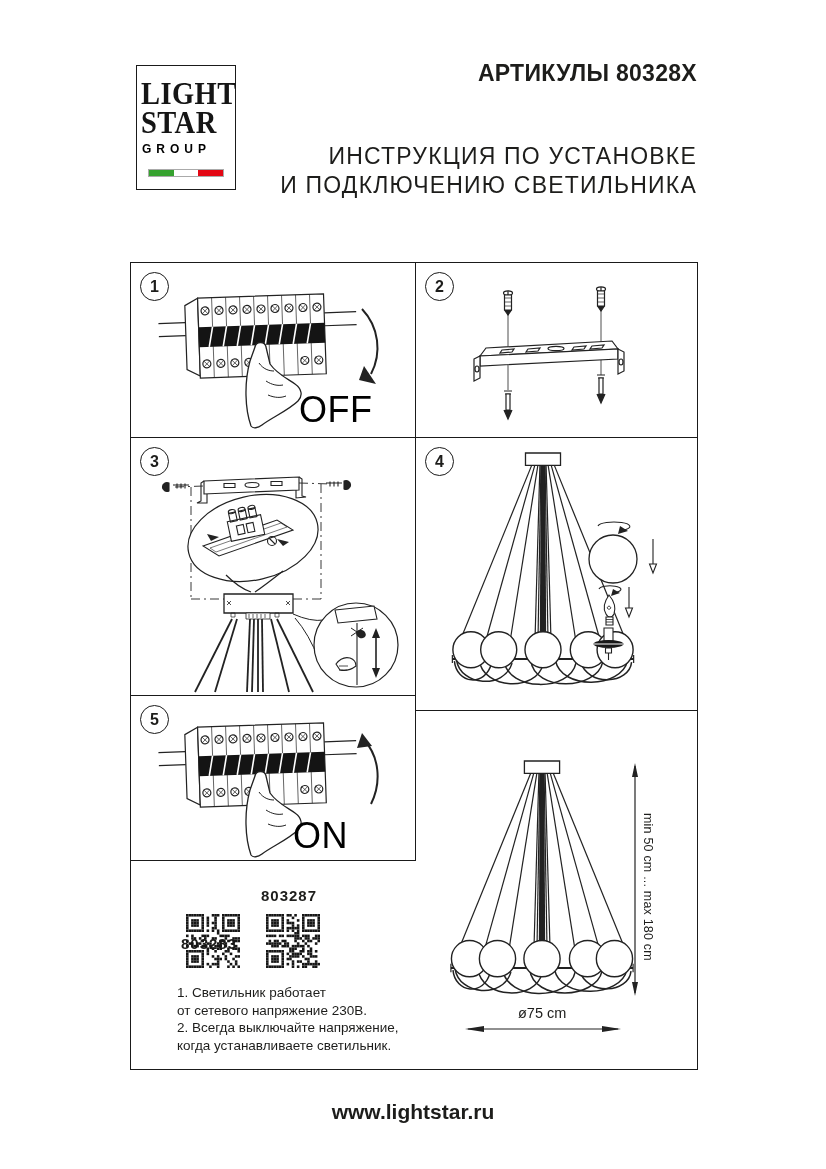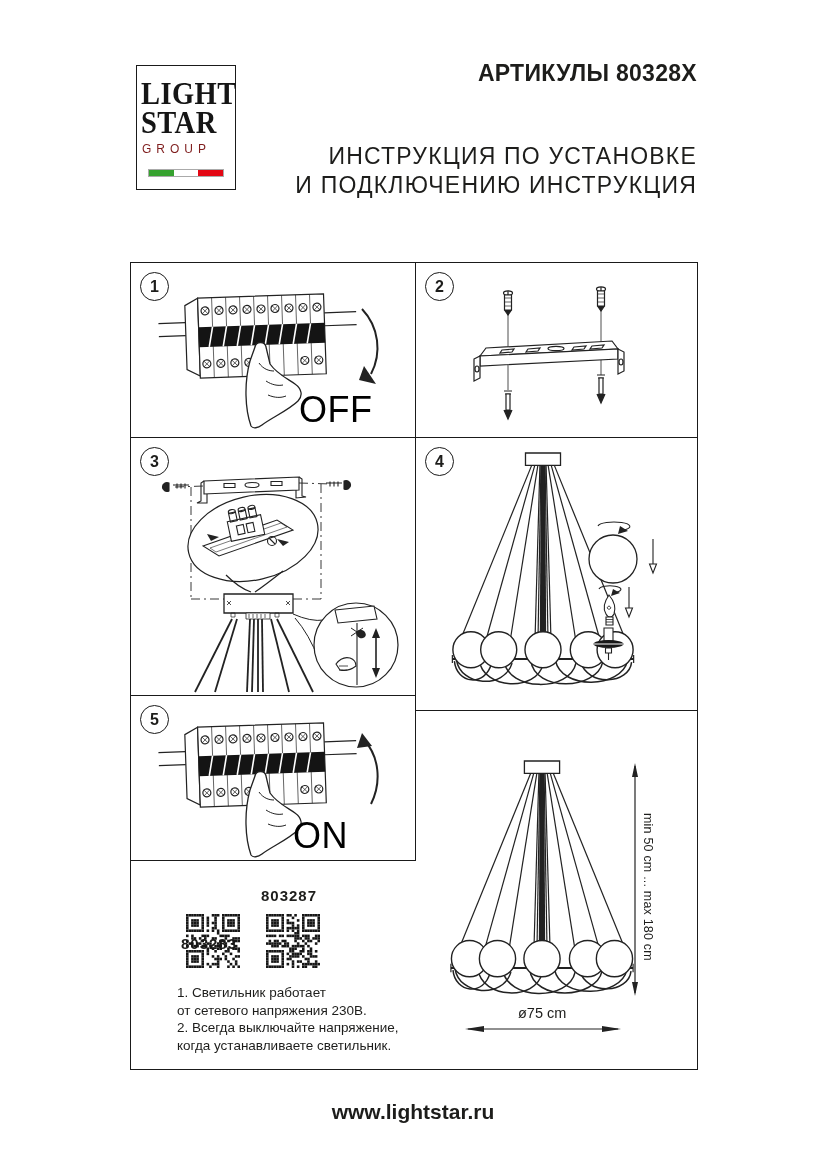--- a/index.html
+++ b/index.html
@@ -4,21 +4,21 @@
 <style>
   html,body{margin:0;padding:0;background:#fff;}
   .sheet{position:relative;width:826px;height:1169px;background:#fff;overflow:hidden;
          font-family:"Liberation Sans",sans-serif;color:#1d1d1b;}
   
   .logo{position:absolute;left:136px;top:65px;width:100px;height:125px;border:1.5px solid #1a1a1a;
         box-sizing:border-box;}
   .logo-word{font-family:"Liberation Serif",serif;font-weight:700;font-size:31px;line-height:29px;
              letter-spacing:.5px;transform:scaleX(.92);transform-origin:center;color:#151515;}
   .logo-top{margin-top:13px;}
-  .logo-group{margin-top:5px;font-size:12px;letter-spacing:5px;color:#7f1d1d;text-indent:5px;}
+  .logo-group{margin-top:5px;font-size:12px;letter-spacing:5px;color:#000000;text-indent:5px;font-weight:bold;}
   .flagbar{position:absolute;left:11px;bottom:12px;width:76px;height:8px;border:1px solid #aaa;
            display:flex;box-sizing:border-box;}
   .flagbar div{flex:1;}
   .hdr-right{position:absolute;right:129px;top:58px;text-align:right;font-weight:700;}
   .hdr-series{font-size:23px;line-height:30px;letter-spacing:.3px;}
   .hdr-title{position:absolute;right:129px;top:142px;text-align:right;font-weight:400;
              font-size:23px;line-height:29px;letter-spacing:1.2px;}
   
   .grid{position:absolute;left:130px;top:262px;width:568px;height:808px;border:1.5px solid #1a1a1a;box-sizing:border-box;}
   .panel{position:absolute;box-sizing:border-box;}
@@ -59,21 +59,21 @@
       <div style="background:#ffffff"></div>
       <div style="background:#e30613"></div>
     </div>
   </div>
 
   <div class="hdr-right">
     <div class="hdr-series">АРТИКУЛЫ 80328X</div>
   </div>
   <div class="hdr-title">
     <div>ИНСТРУКЦИЯ ПО УСТАНОВКЕ</div>
-    <div>И ПОДКЛЮЧЕНИЮ ИНСТРУКЦИЯ</div>
+    <div>И ПОДКЛЮЧЕНИЮ СВЕТИЛЬНИКА</div>
   </div>
 
   <div class="grid">
 
     <div class="panel p1 b-r b-b">
       <div class="badge">1</div>
       <span class="switch-label" style="left:168px;top:126px;">OFF</span>
       <svg width="283" height="173" viewBox="0 0 283 173">
         <g id="brk-art" fill="none" stroke="#222" stroke-width="1.2">
           <g transform="rotate(-2 130 75)">
@@ -843,21 +843,21 @@
             <rect x="10" y="20" width="1" height="1"></rect>
             <rect x="12" y="20" width="1" height="1"></rect>
             <rect x="14" y="20" width="1" height="1"></rect>
             <rect x="15" y="20" width="1" height="1"></rect>
             <rect x="18" y="20" width="1" height="1"></rect>
             <rect x="19" y="20" width="1" height="1"></rect>
           </g>
         </svg>
       <div class="notes">
         <div>1. Светильник работает</div>
-        <div>от сетевого напряжения 230В.</div>
+        <div>от сетевого напряжение 230В.</div>
         <div>2. Всегда выключайте напряжение,</div>
         <div>когда устанавливаете светильник.</div>
       </div>
     </div>
 
   </div>
 
   <div class="footer">www.lightstar.ru</div>
 
 </div>

